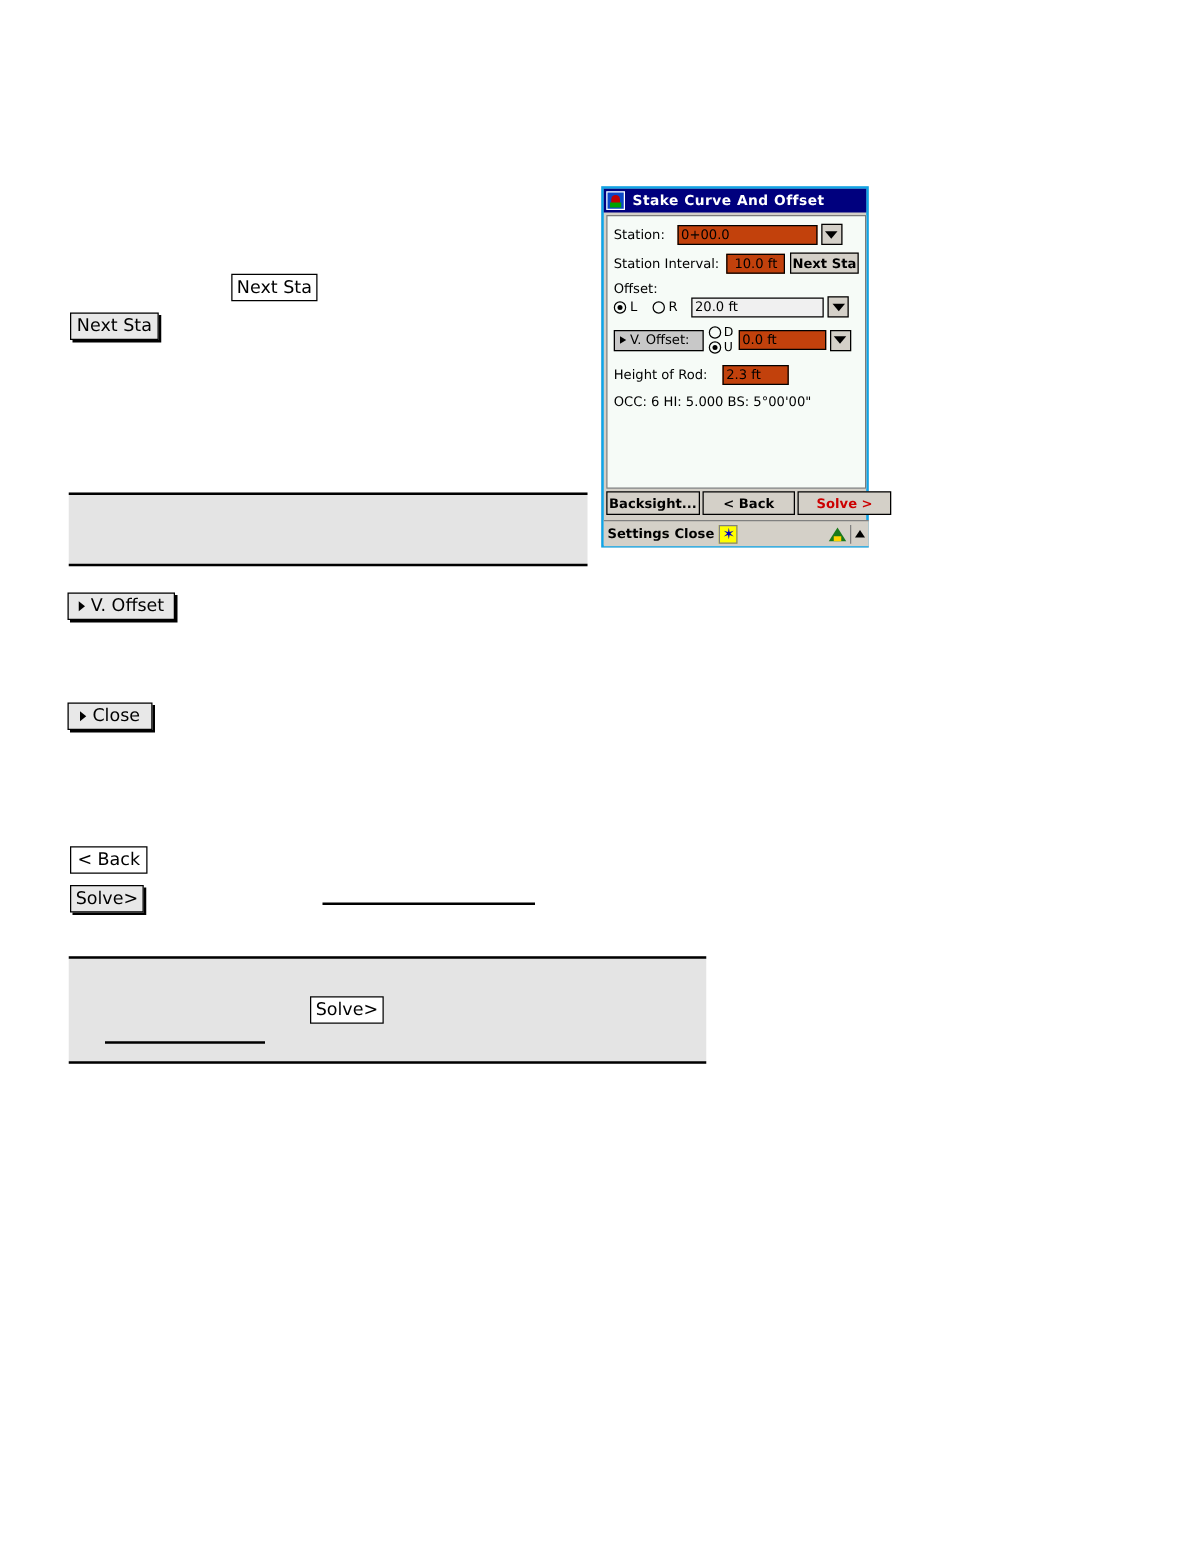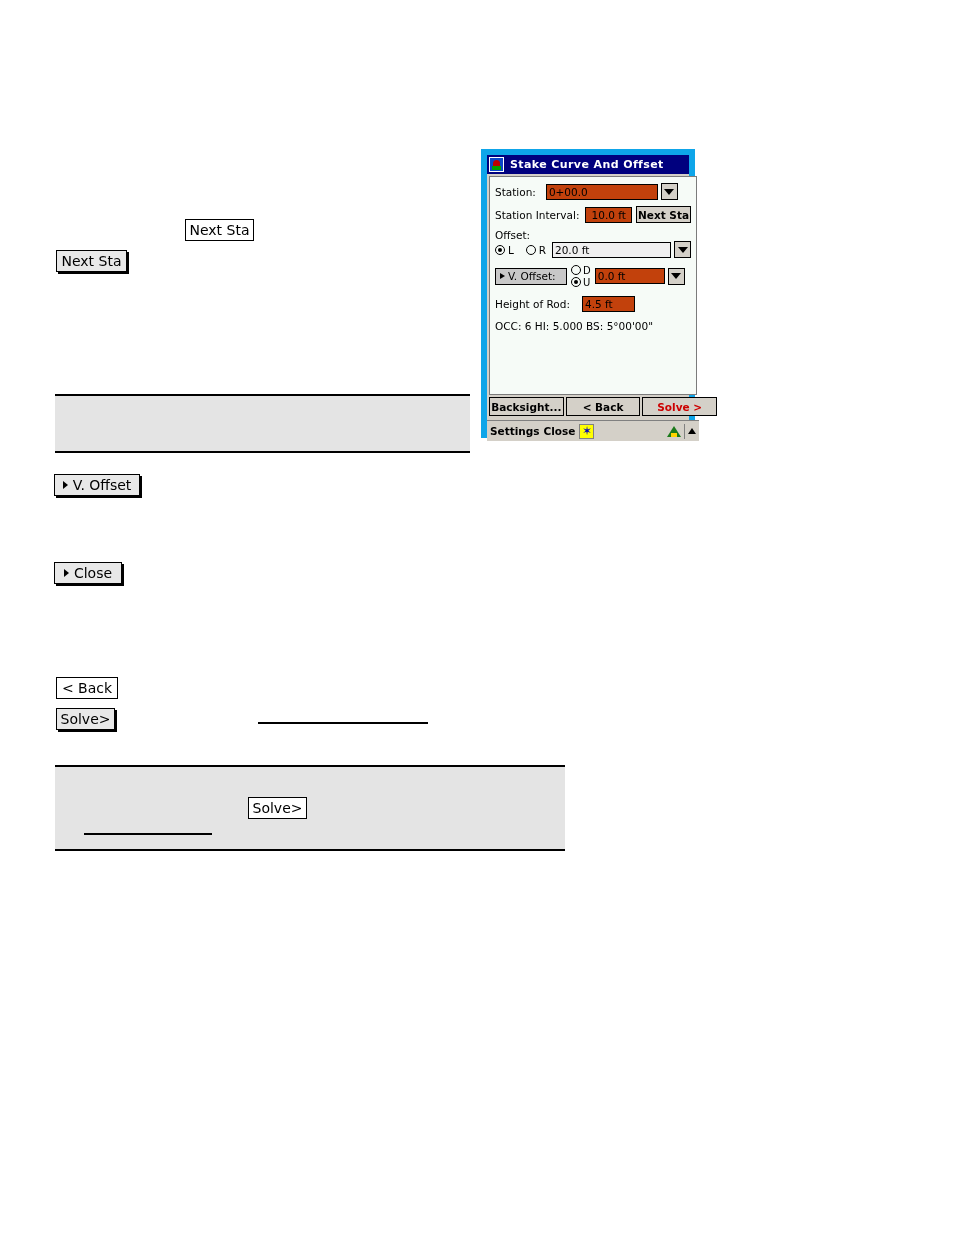--- a/index.html
+++ b/index.html
@@ -69,21 +69,21 @@
   }
 
   
   .pda {
     position: absolute;
     left: 481px;
     top: 149px;
     width: 214px;
     height: 289px;
     background: #d4d0c8;
-    border: 6px solid #0ea5e9;
+    border: 2px solid #0ea5e9;
     box-sizing: border-box;
     font-family: "DejaVu Sans", sans-serif;
   }
   .pda-title {
     height: 19px;
     background: #00007e;
     display: flex;
     align-items: center;
     padding: 0 2px;
     box-sizing: border-box;
@@ -397,21 +397,21 @@
         <div style="width:62px;">
           <div class="lbl" style="margin-bottom:3px;">Offset:</div>
           <div style="display:flex; align-items:center;">
             <span class="radio on"></span>
             <span style="margin-left:3px;">L</span>
             <span class="radio" style="margin-left:12px;"></span>
             <span style="margin-left:3px;">R</span>
           </div>
         </div>
         <div style="display:flex; align-items:center; margin-top:12px;">
-          <div class="tfield gray" style="width:119px;">20.0 ft</div>
+          <div class="tfield gray" style="width:106px;">20.0 ft</div>
           <div class="dropbtn" style="margin-left:3px;">
             <i></i>
           </div>
         </div>
       </div>
 
       <div style="display:flex; align-items:center; margin-bottom:8px; margin-top:6px;">
         <div class="voff-btn" style="width:72px;">
           <span class="tri2"></span>
           <span>V. Offset:</span>
@@ -427,21 +427,21 @@
           </div>
         </div>
         <div class="tfield" style="width:70px; margin-left:4px;">0.0 ft</div>
         <div class="dropbtn" style="margin-left:3px;">
           <i></i>
         </div>
       </div>
 
       <div class="row" style="margin-bottom:4px;">
         <span class="lbl">Height of Rod:</span>
-        <div class="tfield" style="width:53px; margin-left:12px;">4.5 ft</div>
+        <div class="tfield" style="width:53px; margin-left:12px;">2.3 ft</div>
       </div>
 
       <div class="info-line">OCC: 6  HI: 5.000  BS: 5°00'00"</div>
     </div>
 
     <div class="cmdbar">
       <div class="cmdbtn">
         <span>Backsight...</span>
       </div>
       <div class="cmdbtn">

